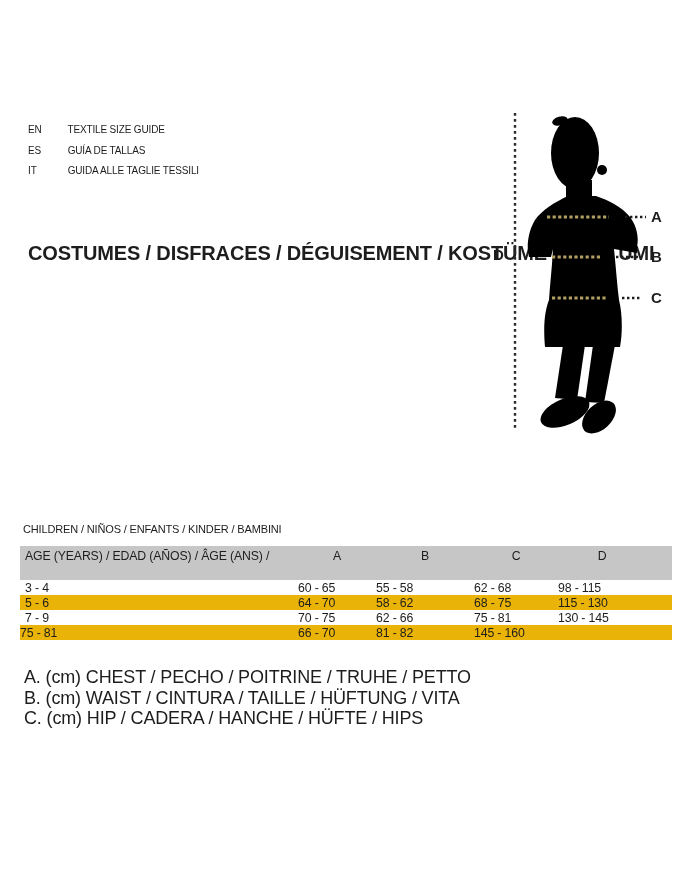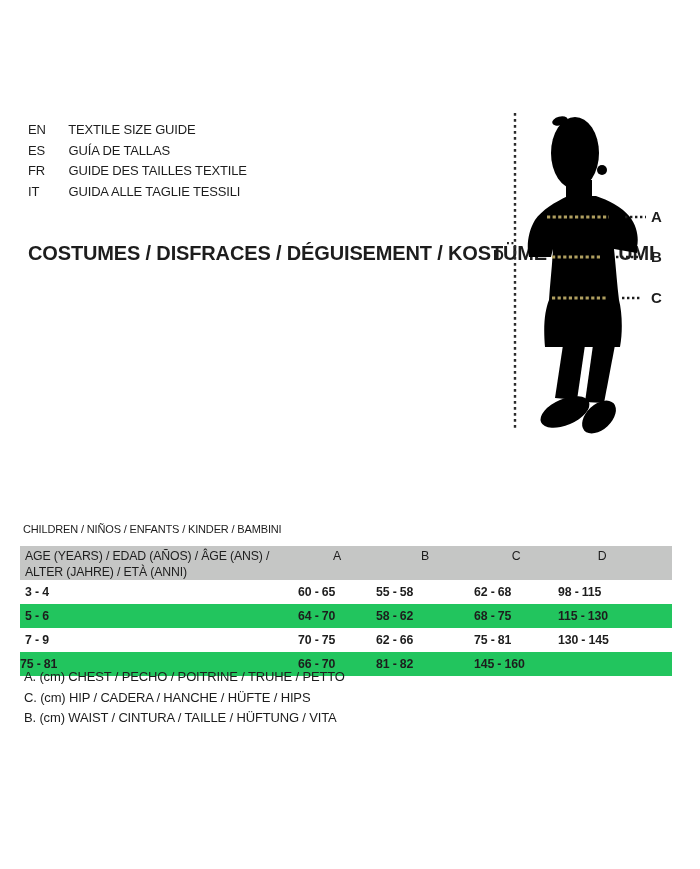--- a/index.html
+++ b/index.html
@@ -2,59 +2,55 @@
 <html><head>
 <meta charset="utf-8">
 <style>
   html,body{margin:0;padding:0;background:#fff;}
   .canvas{
     position:relative;width:700px;height:869px;background:#ffffff;
     font-family:"Liberation Sans", sans-serif;color:#1d1d1d;overflow:hidden;
     letter-spacing:-0.15px;
   }
   
-  .lang-list{position:absolute;left:28px;top:120px;font-size:13px;line-height:20.7px;}
+  .lang-list{position:absolute;left:28px;top:120px;font-size:10px;line-height:20.7px;}
   .lang-row{white-space:nowrap;}
   .lang-code{display:inline-block;width:37px;}
   
   .doc-title{position:absolute;left:28px;top:242px;font-size:20px;font-weight:bold;white-space:nowrap;}
   
   .figure{position:absolute;left:488px;top:108px;width:184px;height:332px;}
   
   .section-heading{position:absolute;left:23px;top:523px;font-size:11px;white-space:nowrap;}
   .size-table{position:absolute;left:20px;top:546px;width:652px;font-size:12.3px;}
   .t-row{display:grid;grid-template-columns:278px 78px 98px 84px 88px;align-items:center;}
   .t-header{background:#c5c6c5;height:34px;align-items:start;}
   .t-header .age-head{padding:3px 0 0 5px;line-height:15.5px;}
   .t-header .col-letter{text-align:center;padding-top:3px;}
-  .t-data{height:24px;line-height:16.5px;font-weight:bold;}
+  .t-data{height:15px;line-height:16.5px;}
   .t-data .age-cell{padding-left:5px;}
   .t-data .val-cell{text-align:left;}
-  .t-data.stripe{background:#22c55e;}
+  .t-data.stripe{background:#eab308;}
   
-  .legend{position:absolute;left:24px;top:667px;font-size:13px;line-height:20.5px;}
+  .legend{position:absolute;left:24px;top:667px;font-size:18px;line-height:20.5px;}
   .legend div{white-space:nowrap;}
 </style>
 </head>
 <body>
 
 <div class="canvas">
 
   <div class="lang-list">
     <div class="lang-row">
       <span class="lang-code">EN</span>
       <span class="lang-label">TEXTILE SIZE GUIDE</span>
     </div>
     <div class="lang-row">
       <span class="lang-code">ES</span>
       <span class="lang-label">GUÍA DE TALLAS</span>
-    </div>
-    <div class="lang-row">
-      <span class="lang-code">FR</span>
-      <span class="lang-label">GUIDE DES TAILLES TEXTILE</span>
     </div>
     <div class="lang-row">
       <span class="lang-code">IT</span>
       <span class="lang-label">GUIDA ALLE TAGLIE TESSILI</span>
     </div>
   </div>
 
   <div class="doc-title">COSTUMES / DISFRACES / DÉGUISEMENT / KOSTÜME / COSTUMI</div>
 
   <svg class="figure" viewBox="0 0 184 332" width="184" height="332" xmlns="http://www.w3.org/2000/svg">
@@ -93,21 +89,20 @@
     <text x="163" y="154" font-size="15" font-weight="bold" fill="#1d1d1d">B</text>
     <text x="163" y="195" font-size="15" font-weight="bold" fill="#1d1d1d">C</text>
   </svg>
 
   <div class="section-heading">CHILDREN / NIÑOS / ENFANTS / KINDER / BAMBINI</div>
 
   <div class="size-table">
     <div class="t-row t-header">
       <div class="age-head">
         <div>AGE (YEARS) / EDAD (AÑOS) / ÂGE (ANS) /</div>
-        <div>ALTER (JAHRE) / ETÀ (ANNI)</div>
       </div>
       <div class="col-letter">A</div>
       <div class="col-letter">B</div>
       <div class="col-letter">C</div>
       <div class="col-letter">D</div>
     </div>
 
     <div class="t-row t-data">
       <div class="age-cell">3 - 4</div>
       <div class="val-cell">60 - 65</div>
@@ -132,17 +127,17 @@
     <div class="t-row t-data stripe">
       <div class="val-cell">75 - 81</div>
       <div class="val-cell">66 - 70</div>
       <div class="val-cell">81 - 82</div>
       <div class="val-cell">145 - 160</div>
     </div>
   </div>
 
   <div class="legend">
     <div>A. (cm) CHEST / PECHO / POITRINE / TRUHE / PETTO</div>
+    <div>B. (cm) WAIST / CINTURA / TAILLE / HÜFTUNG / VITA</div>
     <div>C. (cm) HIP / CADERA / HANCHE / HÜFTE / HIPS</div>
-    <div>B. (cm) WAIST / CINTURA / TAILLE / HÜFTUNG / VITA</div>
   </div>
 
 </div>
 
 </body></html>

